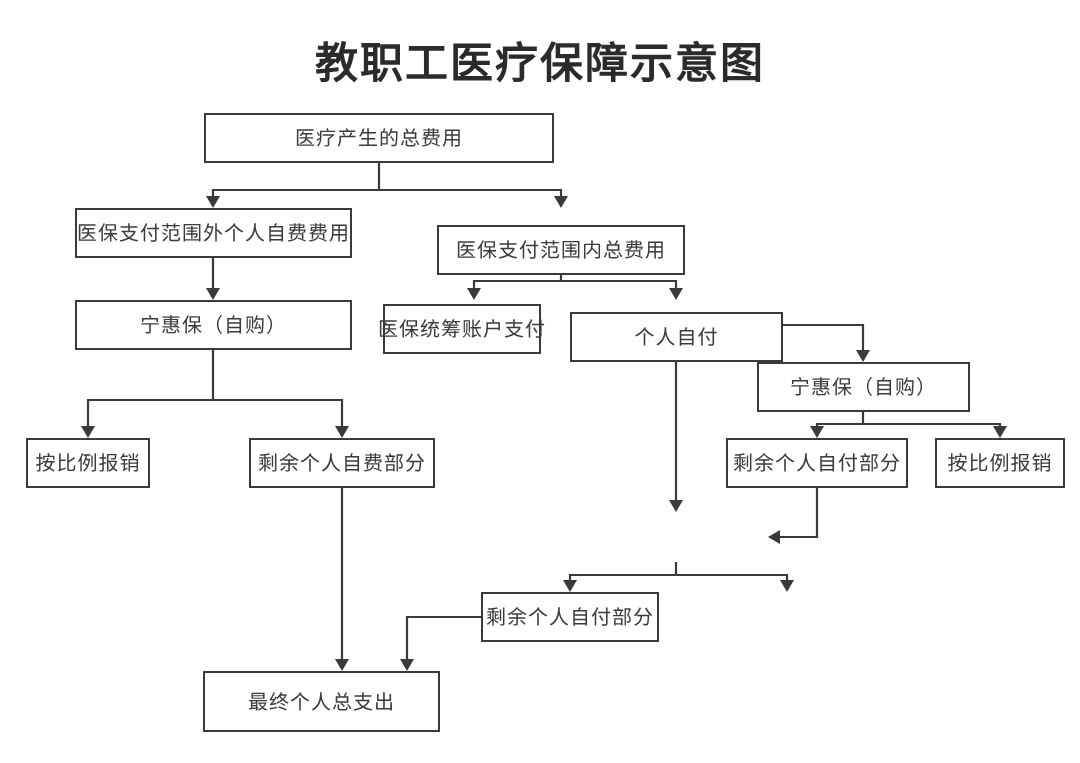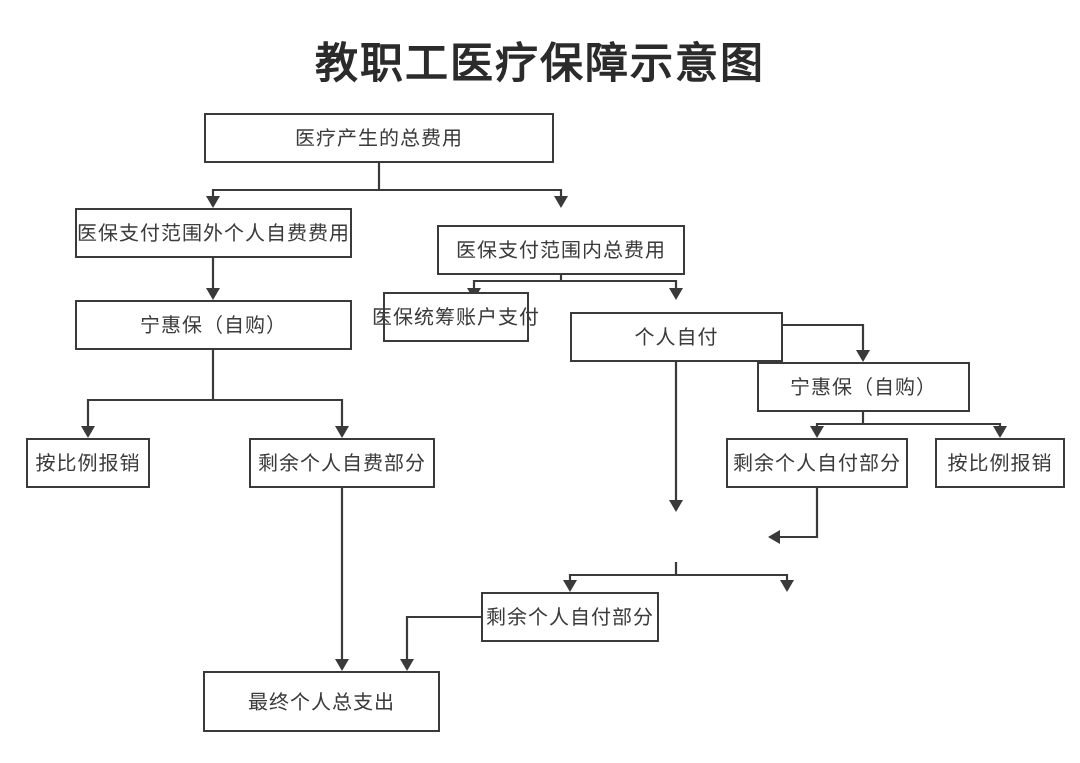--- a/index.html
+++ b/index.html
@@ -123,21 +123,21 @@
   </div>
 
   <div class="node" style="left:437px; top:208px; width:248px; height:50px;margin-top:17px;">
     <span>医保支付范围内总费用</span>
   </div>
 
   <div class="node" style="left:75px; top:300px; width:277px; height:50px;">
     <span>宁惠保（自购）</span>
   </div>
 
-  <div class="node" style="left:383px; top:292px; width:146px; height:50px;">
+  <div class="node" style="left:383px; top:304px; width:158px; height:50px;">
     <span>医保统筹账户支付</span>
   </div>
 
   <div class="node" style="left:570px; top:312px; width:213px; height:50px;">
     <span>个人自付</span>
   </div>
 
   <div class="node" style="left:757px; top:362px; width:213px; height:50px;">
     <span>宁惠保（自购）</span>
   </div>

